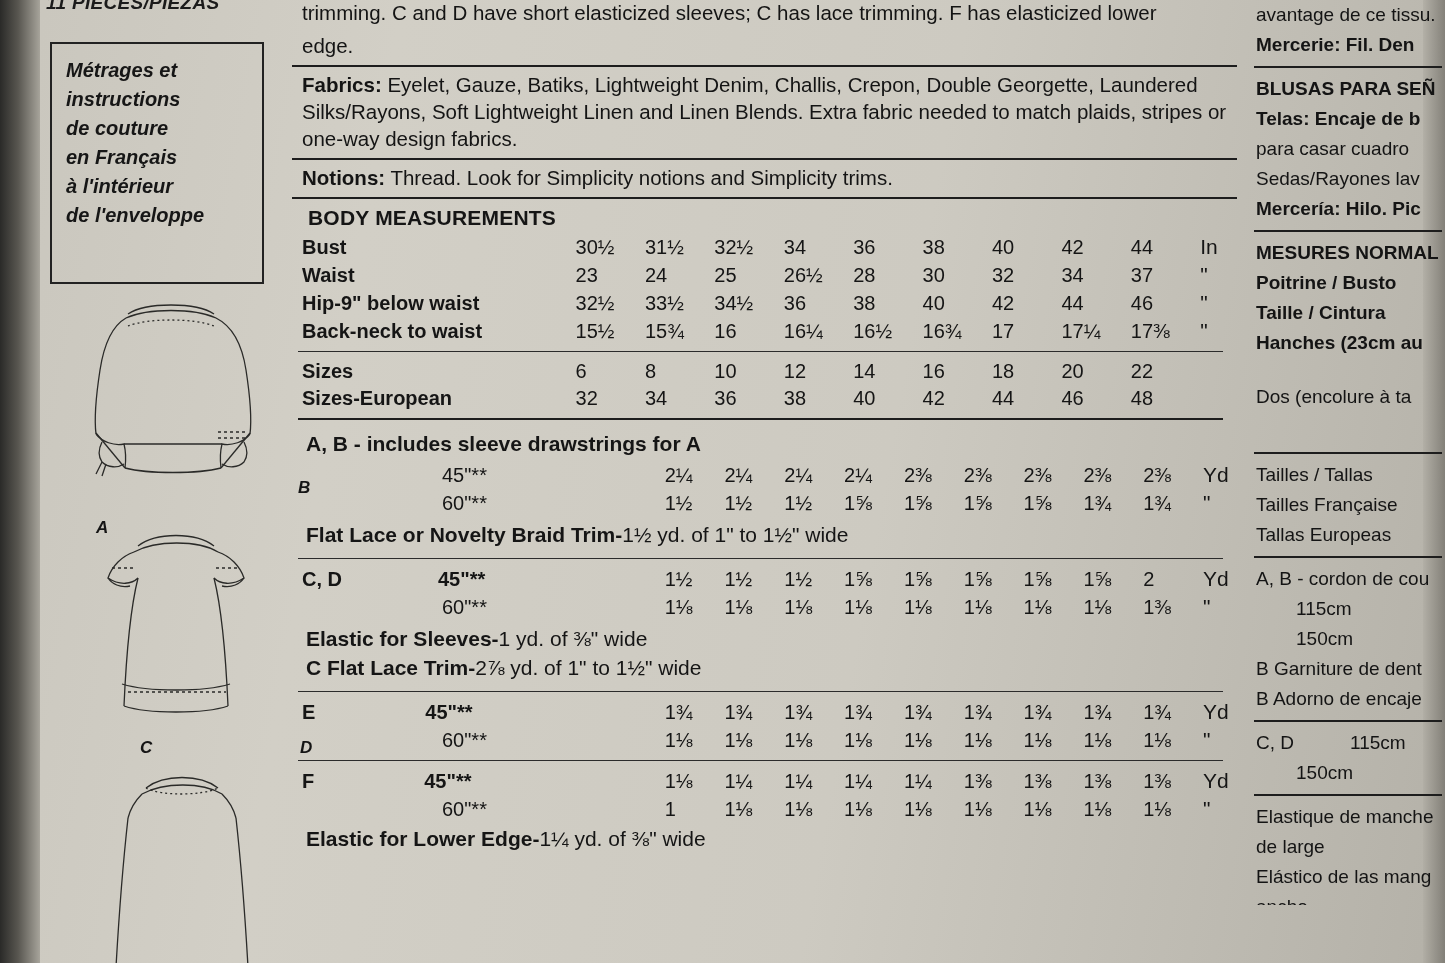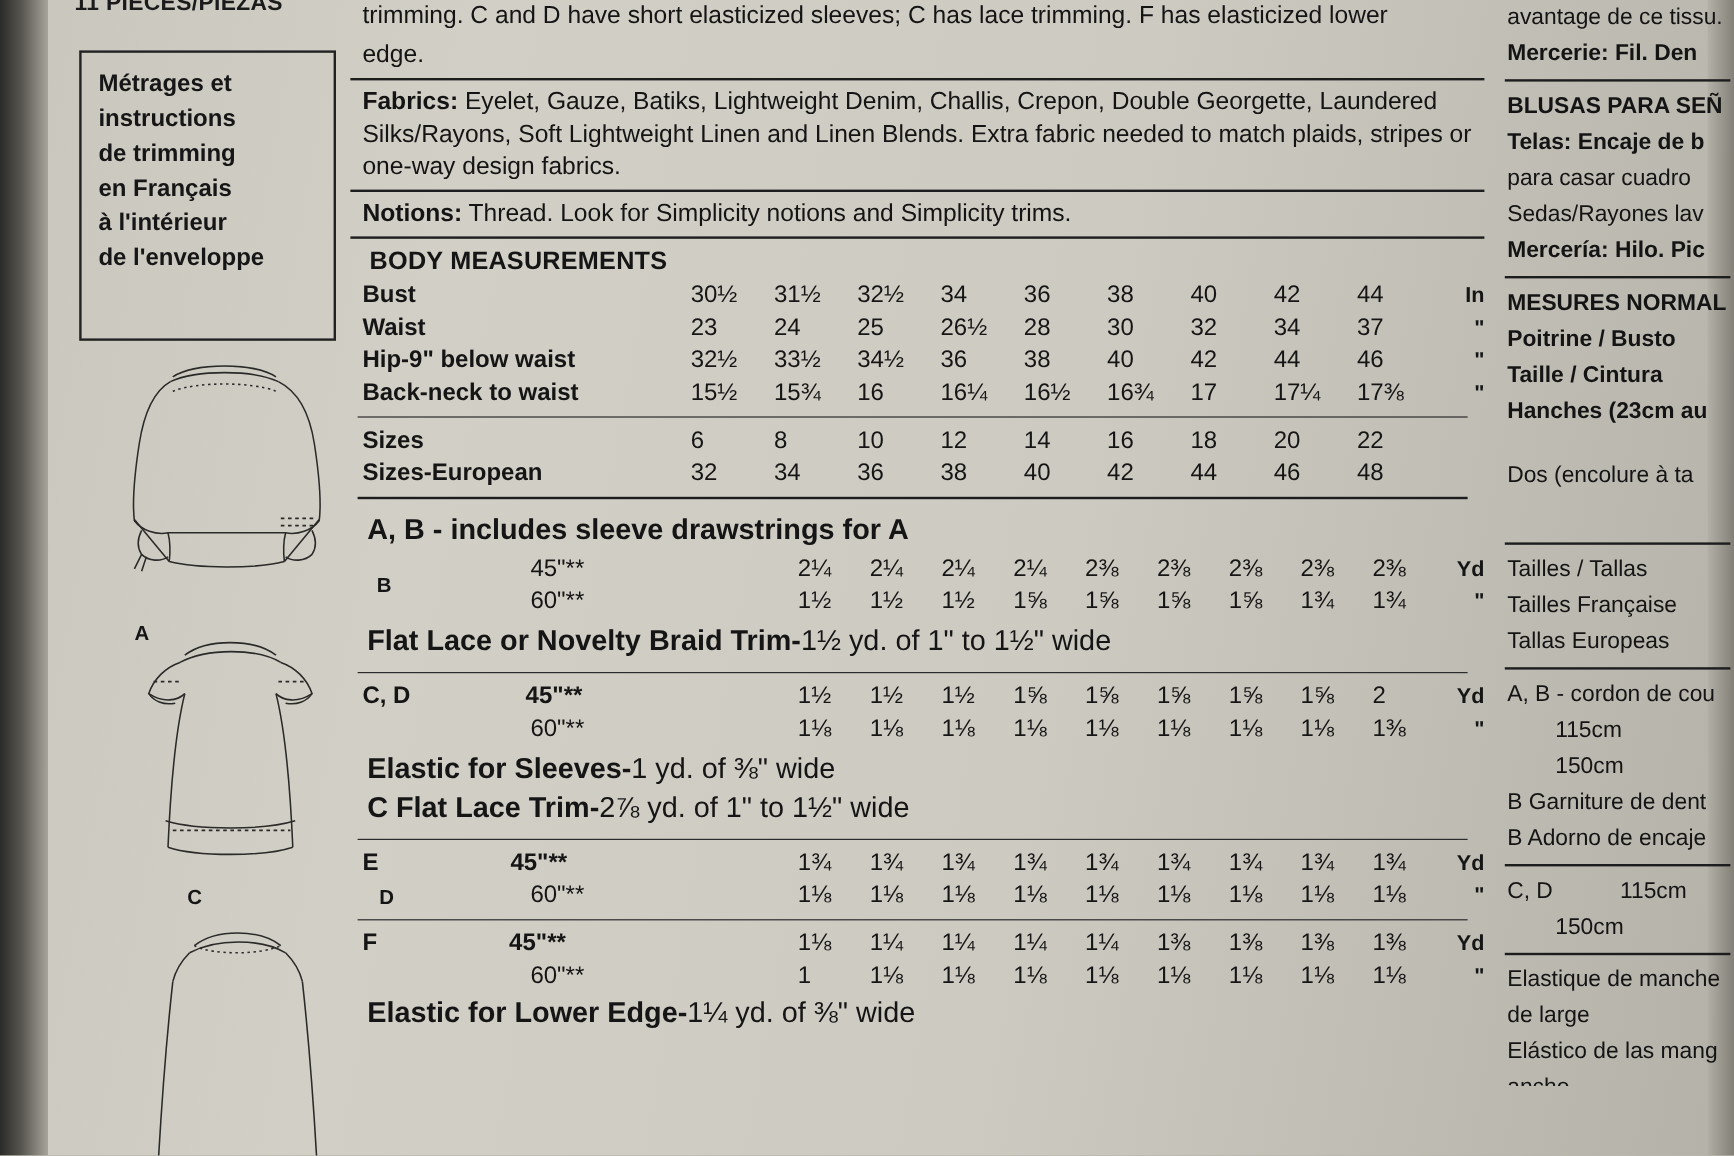--- a/index.html
+++ b/index.html
@@ -18,21 +18,21 @@
     position:absolute;left:0;top:0;width:40px;height:963px;
     background:linear-gradient(90deg,#2a2a28 0%,#585650 45%,#a7a49b 100%);
   }
   .edge-right{
     position:absolute;right:0;top:0;width:22px;height:963px;
     background:linear-gradient(270deg,#6d6a63 0%,#b0ada4 100%);
     opacity:.7;
   }
 
   
-  .left-col{position:absolute;left:50px;top:0;width:248px;height:963px;}
+  .left-col{position:absolute;left:34px;top:0;width:248px;height:963px;font-style:italic;}
   .pieces-line{
     position:absolute;left:12px;top:-8px;font-size:19px;font-weight:bold;letter-spacing:.3px;
     color:#1b1b1b;
   }
   .french-box{
     position:absolute;left:16px;top:30px;width:214px;height:242px;
     border:2px solid #222;
     padding:12px 10px 16px 14px;box-sizing:border-box;margin-top:12px;
   }
   .french-box div{
@@ -59,22 +59,22 @@
     font-size:21px;font-weight:bold;padding:7px 0 3px 16px;letter-spacing:.2px;
   }
 
   table.meas{
     border-collapse:collapse;width:935px;margin-left:10px;font-size:20px;
   }
   table.meas td{padding:2px 0 2px 0;vertical-align:baseline;white-space:nowrap;}
   td.rowlab{font-weight:bold;width:268px;padding-left:6px;}
   td.rowlab.ind{padding-left:140px;font-weight:normal;}
   td.num{width:68px;text-align:left;}
-  td.unit{width:36px;text-align:right;font-size:18px;font-weight:bold;}
-  .note{font-size:24px;font-weight:bold;padding:6px 0 5px 14px;}
+  td.unit{width:36px;text-align:left;font-size:21px;}
+  .note{font-size:21px;font-weight:bold;padding:6px 0 5px 14px;}
   .note span.reg{font-weight:normal;}
   .grp-lab{font-weight:bold;}
   .divider{height:2px;background:#1d1d1d;margin:6px 10px 6px 6px;width:925px;}
   .divider.thin2{height:1px;background:#2b2b2b;}
 
   
   .right-col{
     position:absolute;left:1250px;top:0;width:195px;height:905px;
     font-size:19px;line-height:30px;color:#141414;overflow:hidden;
   }
@@ -91,21 +91,21 @@
   <div class="edge-left"></div>
   <div class="edge-right"></div>
 
   <div class="left-col">
 
     <div class="pieces-line">11 PIECES/PIEZAS</div>
 
     <div class="french-box">
       <div>Métrages et</div>
       <div>instructions</div>
-      <div>de trimming</div>
+      <div>de couture</div>
       <div>en Français</div>
       <div>à l'intérieur</div>
       <div>de l'enveloppe</div>
     </div>
 
     <div class="illus" style="top:292px;left:34px;">
       <svg width="215" height="210" viewBox="0 0 215 210" fill="none" stroke="#2a2a28" stroke-width="1.3">
         <path d="M60 22 C78 10, 128 10, 146 22"></path>
         <path d="M58 26 C80 16, 126 16, 148 26"></path>
         <path d="M58 26 C44 34, 36 52, 32 78 C28 104, 26 126, 28 142"></path>

